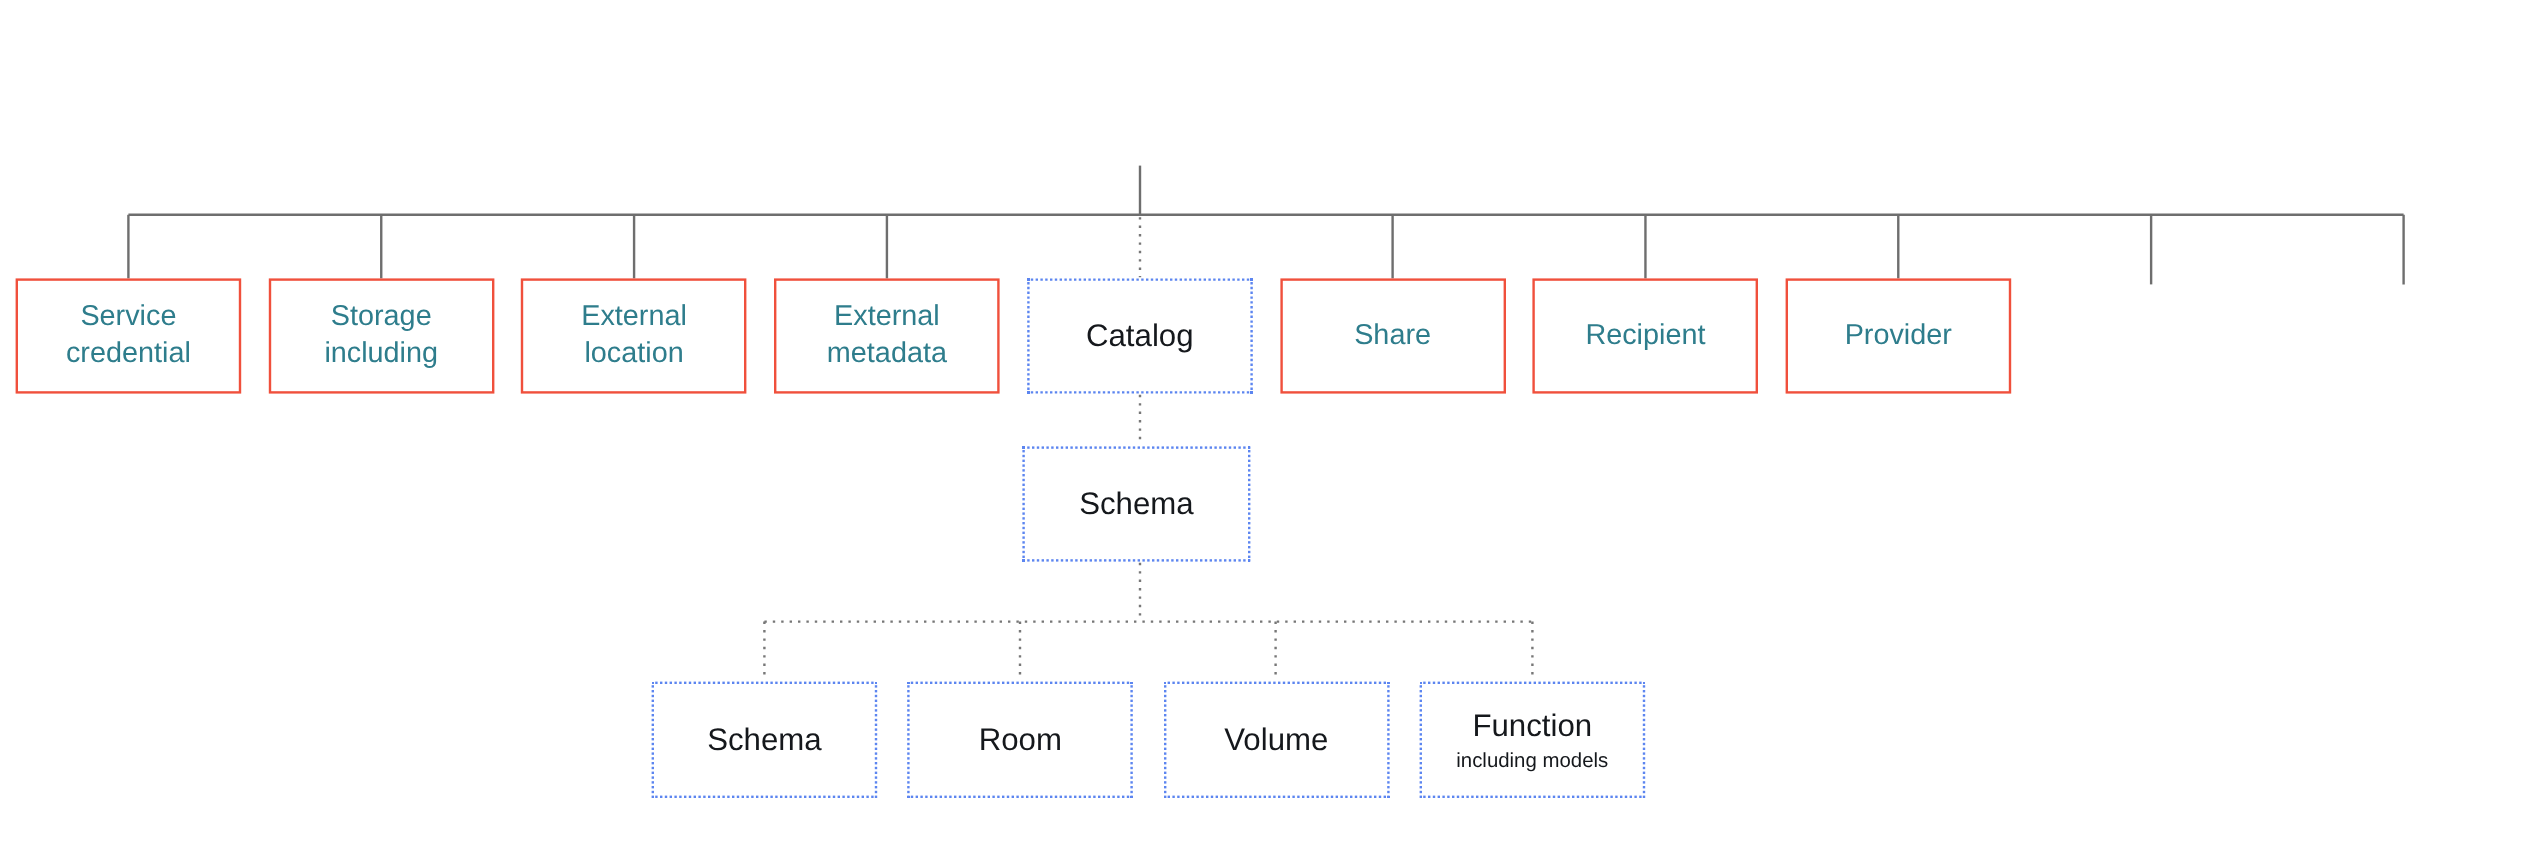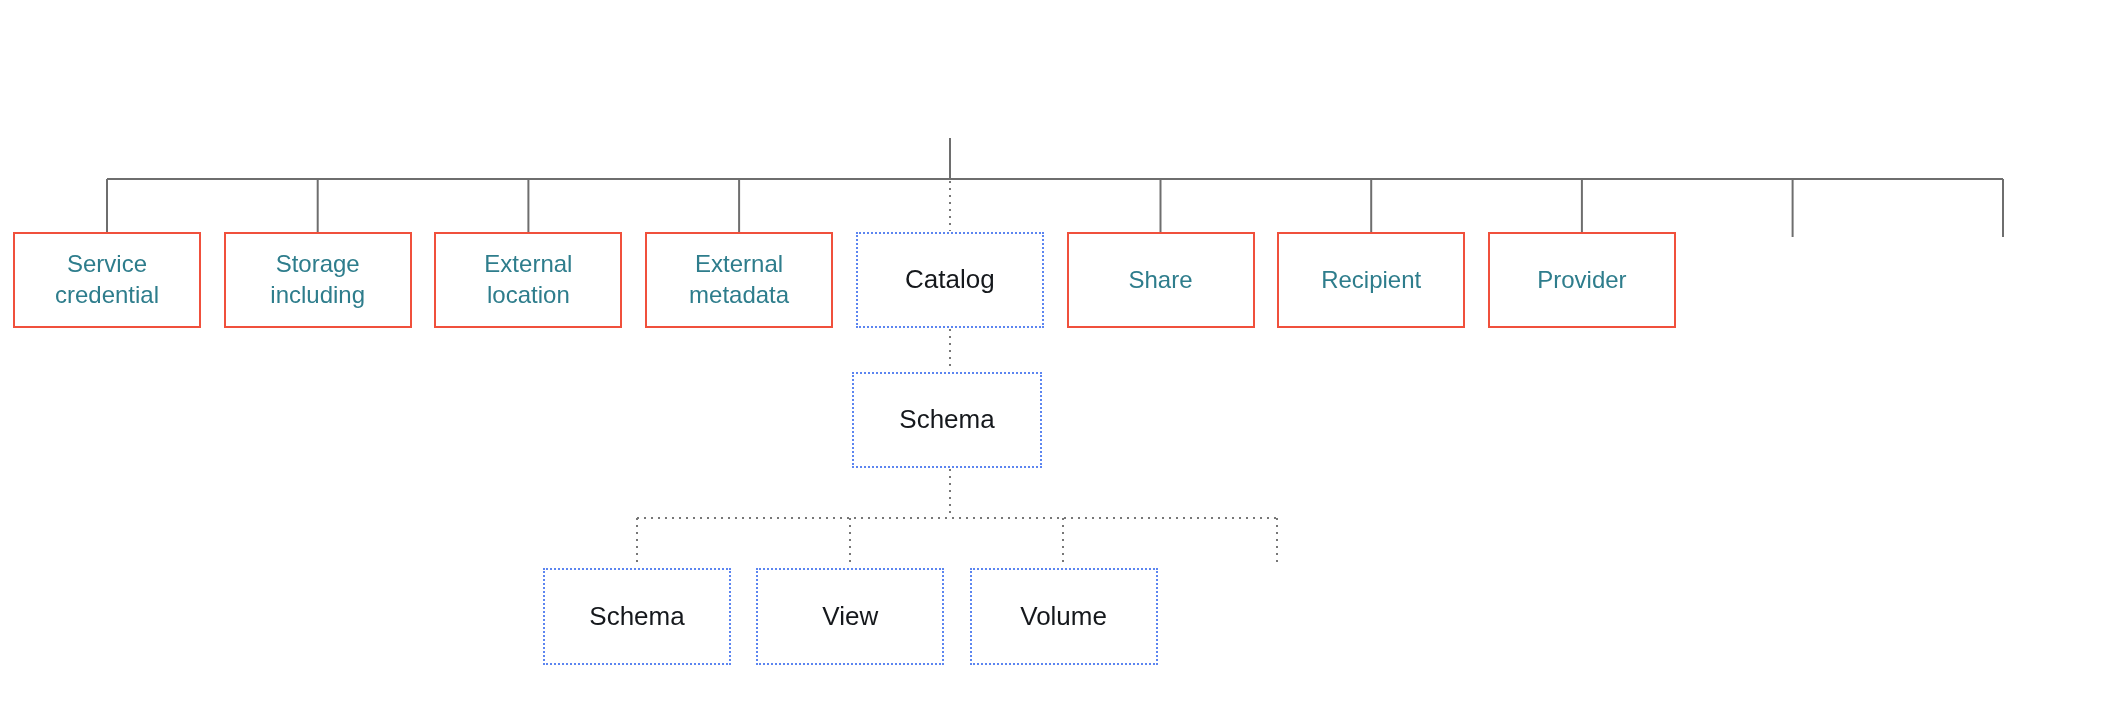--- a/index.html
+++ b/index.html
@@ -132,19 +132,23 @@
   </div>
 
   <div class="box dotted-box schema-box">
     <span>Schema</span>
   </div>
 
   <div class="box l4 dotted-box" style="--i:0">
     <span>Schema</span>
   </div>
   <div class="box l4 dotted-box" style="--i:1">
-    <span>View</span>
+    <span>Room</span>
   </div>
   <div class="box l4 dotted-box" style="--i:2">
     <span>Volume</span>
+  </div>
+  <div class="box l4 dotted-box" style="--i:3">
+    <span>Function</span>
+    <span class="sublabel">including models</span>
   </div>
 
 </div>
 
 </body></html>

